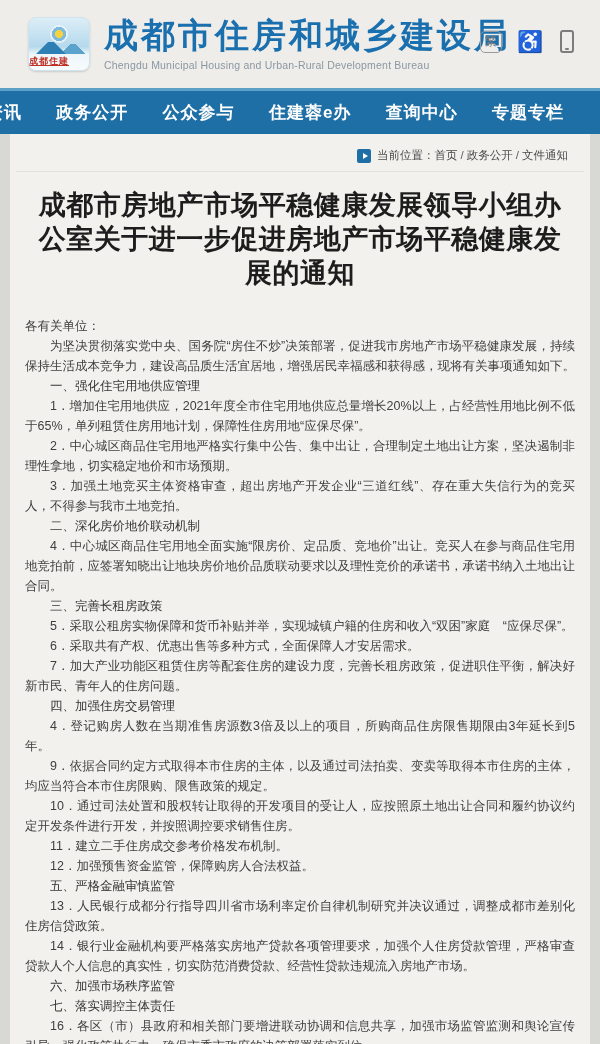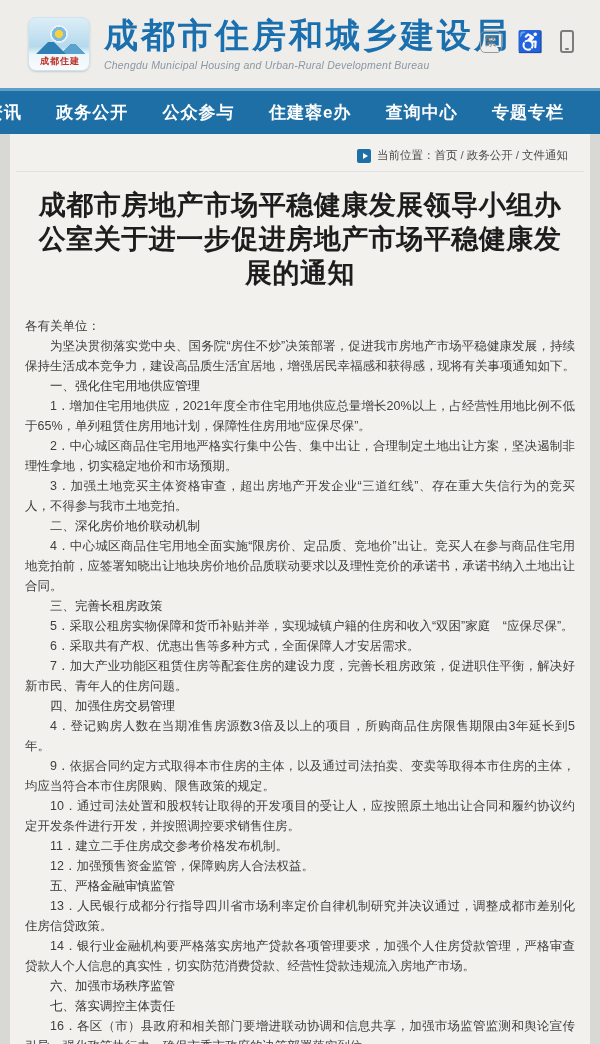--- a/index.html
+++ b/index.html
@@ -37,37 +37,36 @@
   .logo-mountains {
     position: absolute; left: 0; right: 0; top: 24px; height: 12px;
     background:
       linear-gradient(135deg, transparent 46%, #2e7fb4 47% 100%) 6px 0/16px 12px no-repeat,
       linear-gradient(225deg, transparent 46%, #2e7fb4 47% 100%) 22px 0/16px 12px no-repeat,
       linear-gradient(135deg, transparent 46%, #5ba3cd 47% 100%) 30px 2px/14px 10px no-repeat,
       linear-gradient(225deg, transparent 46%, #5ba3cd 47% 100%) 44px 2px/14px 10px no-repeat;
   }
   .logo-text {
     position: absolute; left: 0; right: 9px; bottom: 4px;
-    text-align: right;
+    text-align: left;
     font-size: 9px; font-weight: bold; color: #c03127;
-    letter-spacing: 1px; line-height: 1;
+    letter-spacing: 1px; line-height: 1; text-decoration: underline;
   }
   .title-block { margin-left: 14px; flex: 1 1 auto; }
   .site-title {
     color: #1a6fae;
     font-size: 34px;
     font-weight: bold;
     letter-spacing: 3px;
     line-height: 1.1;
     white-space: nowrap;
   }
   .site-subtitle {
     color: #8b97a1;
     font-size: 10.5px;
-    font-style: italic;
     margin-top: 5px;
     letter-spacing: .2px;
   }
   .header-tools {
     display: flex; align-items: center; gap: 16px;
     position: absolute; right: 26px; top: 30px;
   }
   .tool-btn {
     background: none; border: none; padding: 0; cursor: pointer;
     color: #7c7c7c; display: flex; align-items: center; justify-content: center;

